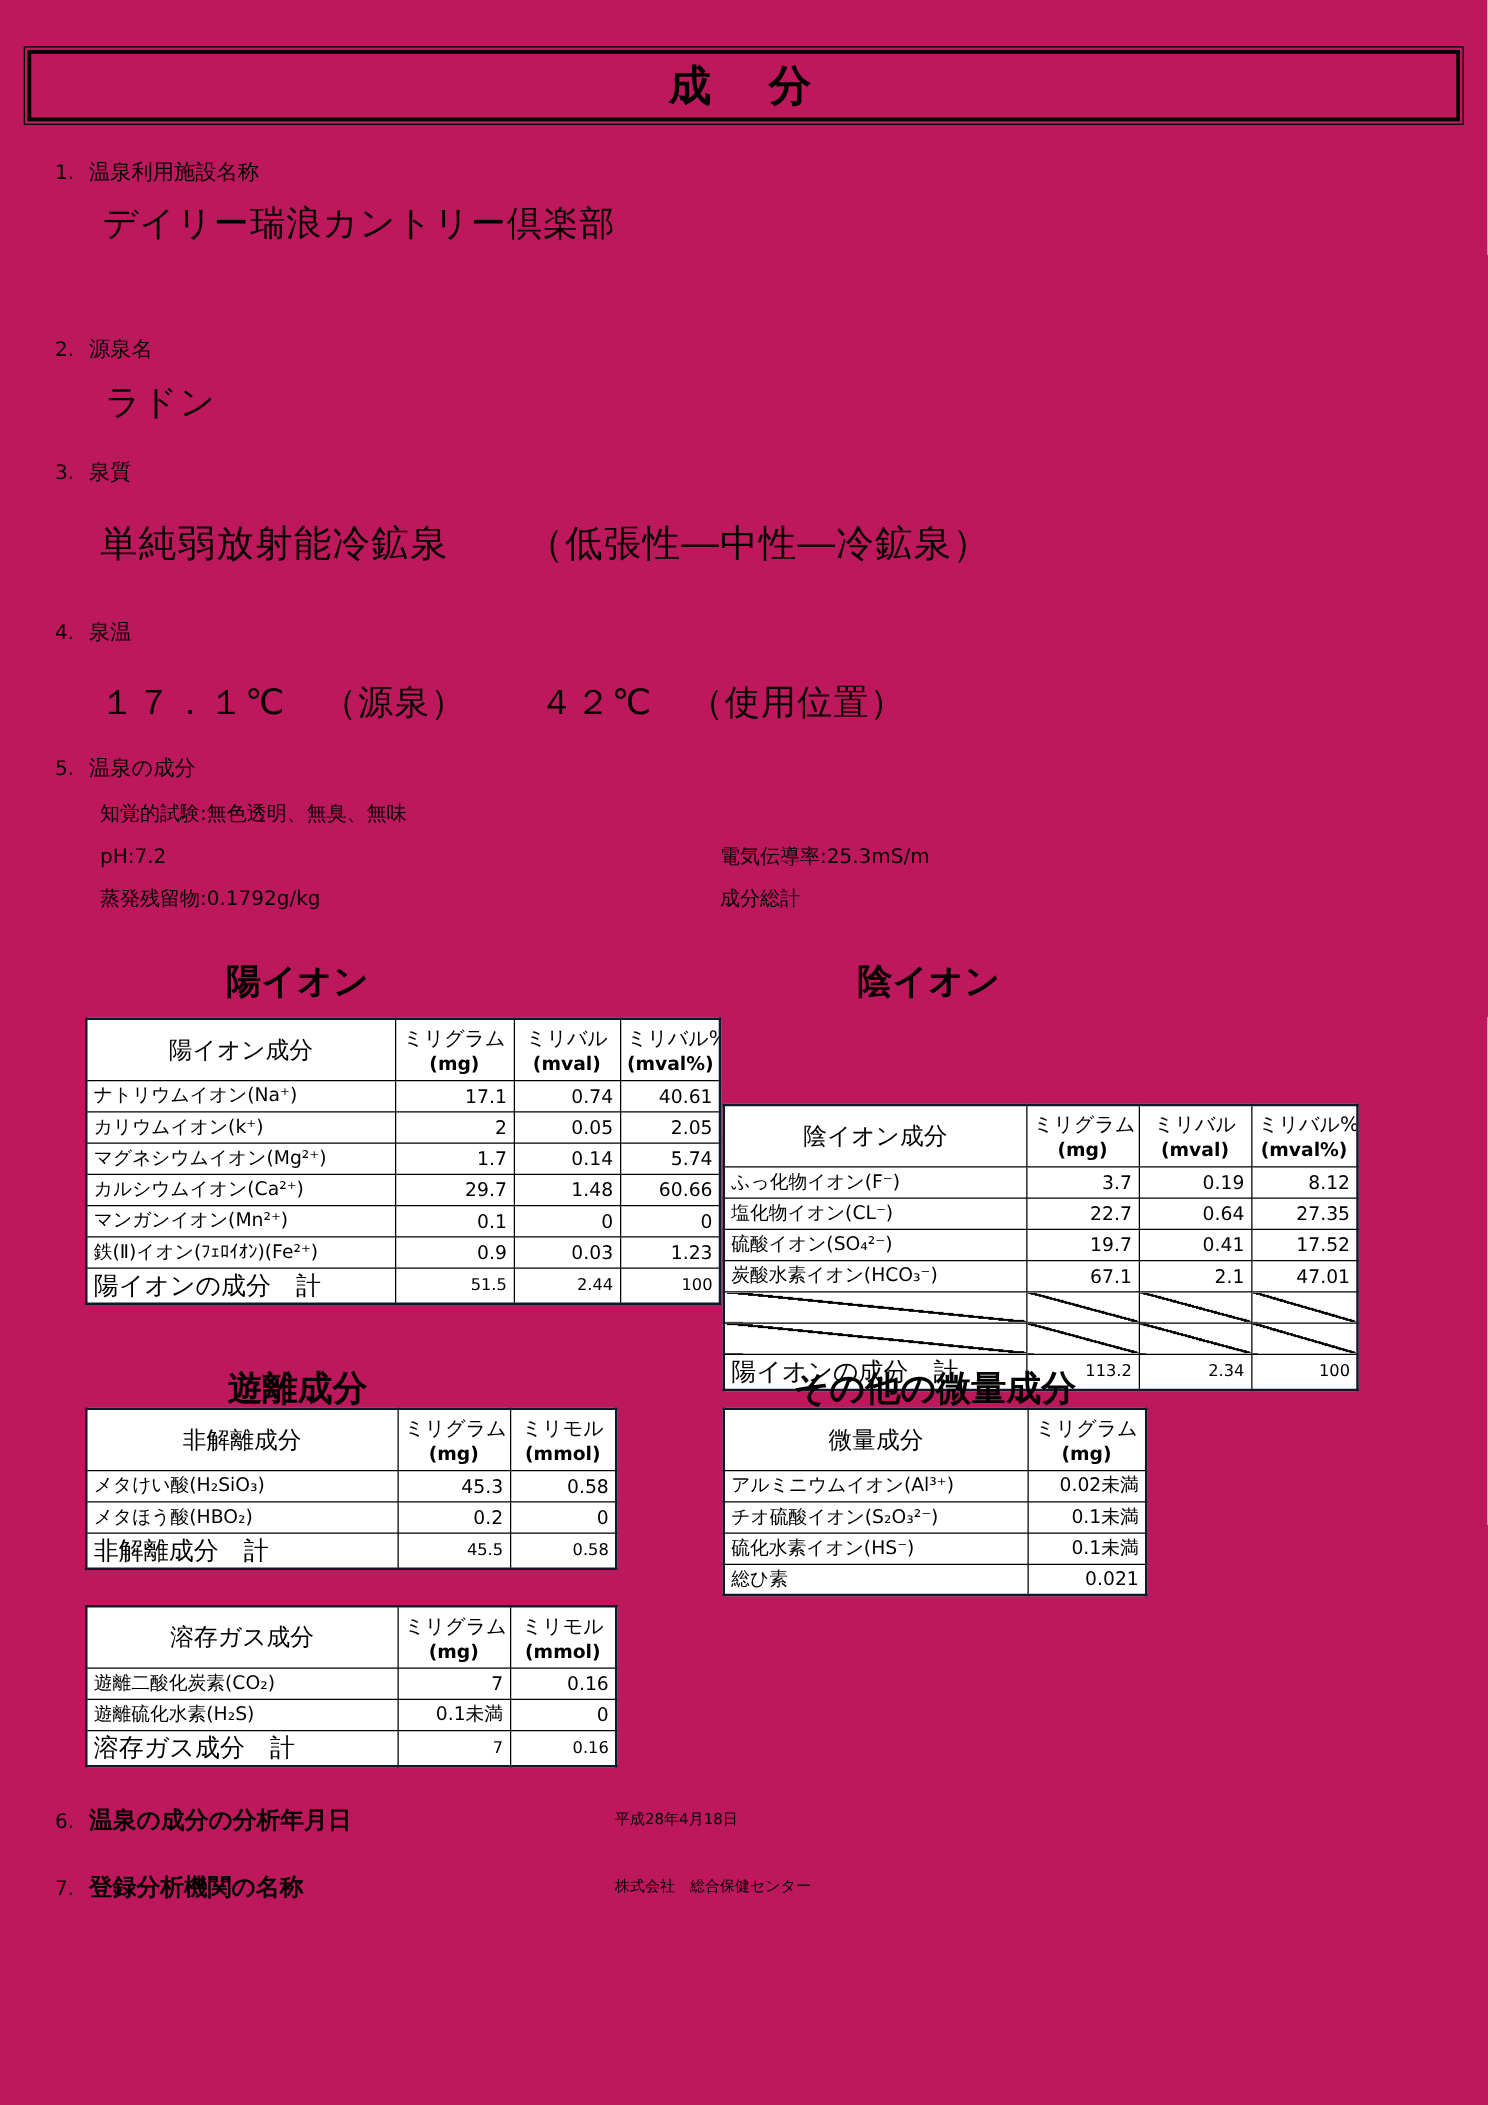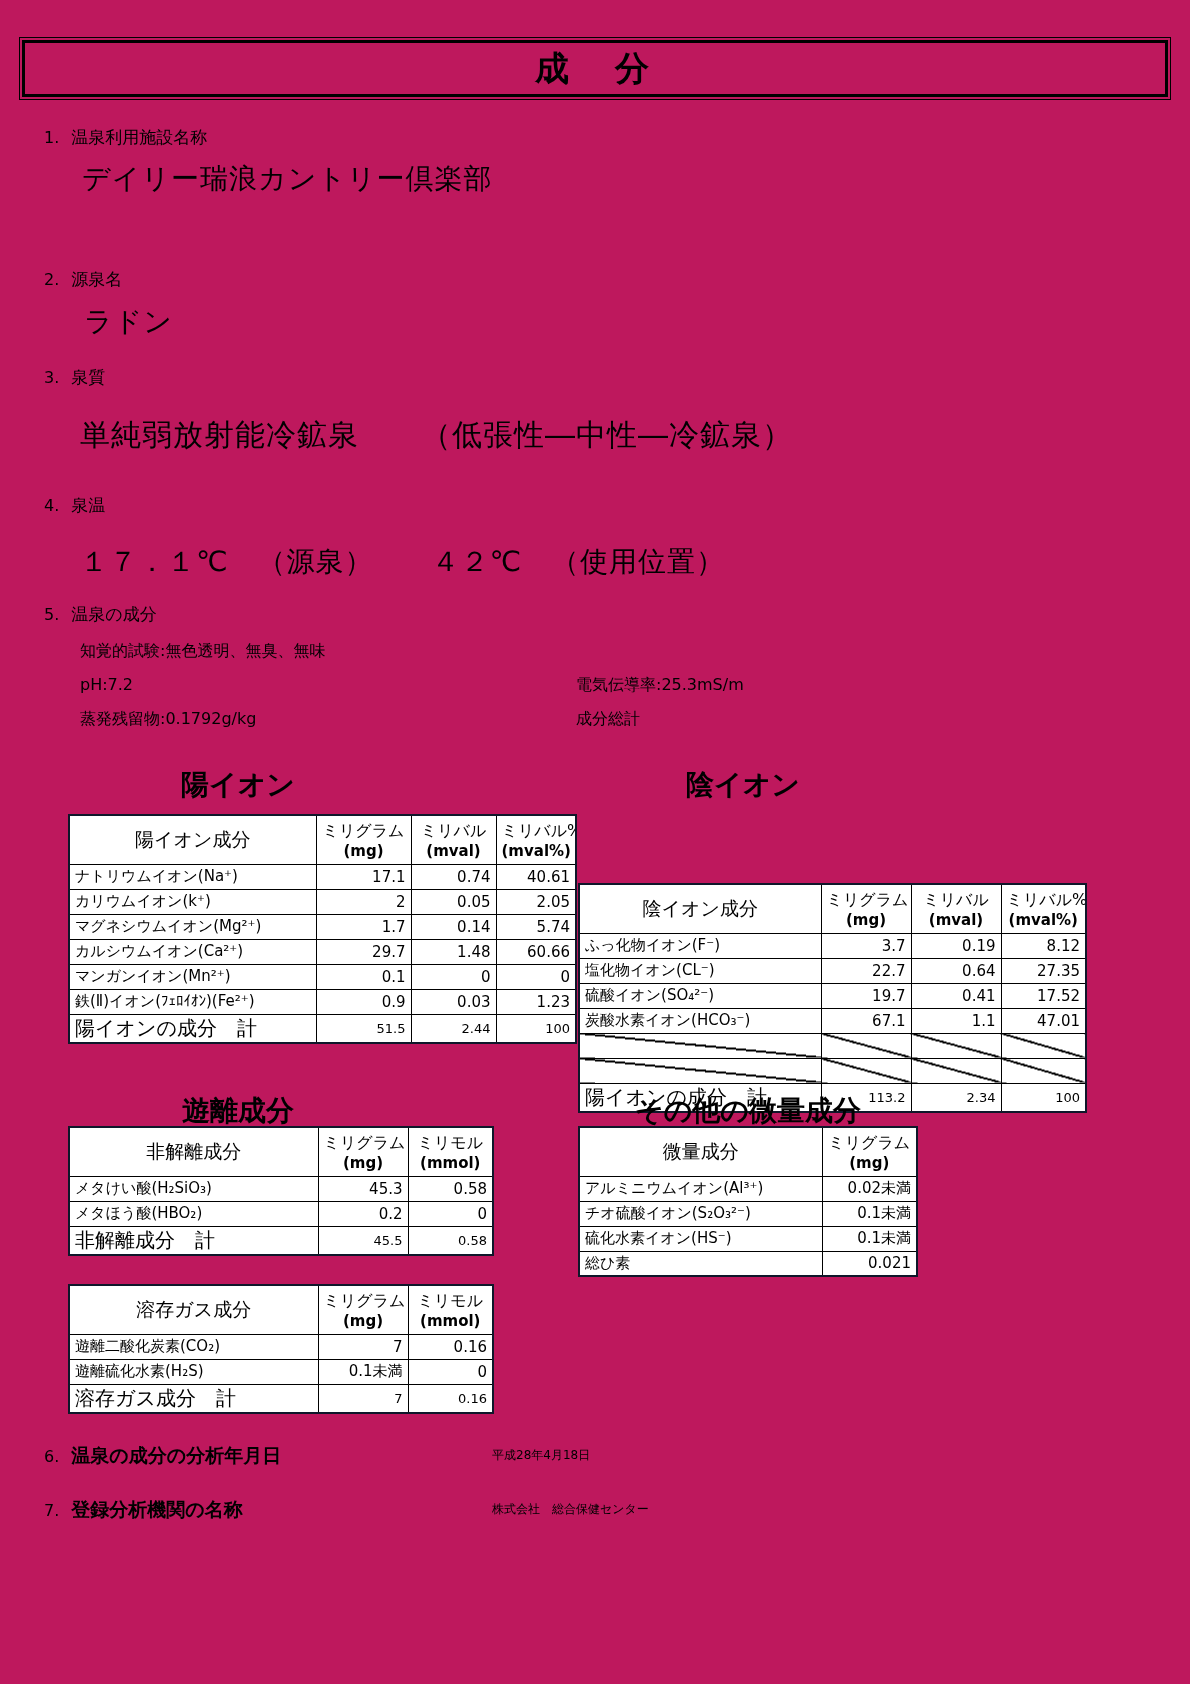--- a/index.html
+++ b/index.html
@@ -201,21 +201,21 @@
     </tr>
     <tr class="trow">
       <td class="name">硫酸イオン(SO₄²⁻)</td>
       <td class="num">19.7</td>
       <td class="num">0.41</td>
       <td class="num">17.52</td>
     </tr>
     <tr class="trow">
       <td class="name">炭酸水素イオン(HCO₃⁻)</td>
       <td class="num">67.1</td>
-      <td class="num">1.1</td>
+      <td class="num">2.1</td>
       <td class="num">47.01</td>
     </tr>
     <tr class="trow">
       <td class="slash"></td>
       <td class="slash"></td>
       <td class="slash"></td>
       <td class="slash"></td>
     </tr>
     <tr class="trow">
       <td class="slash"></td>

